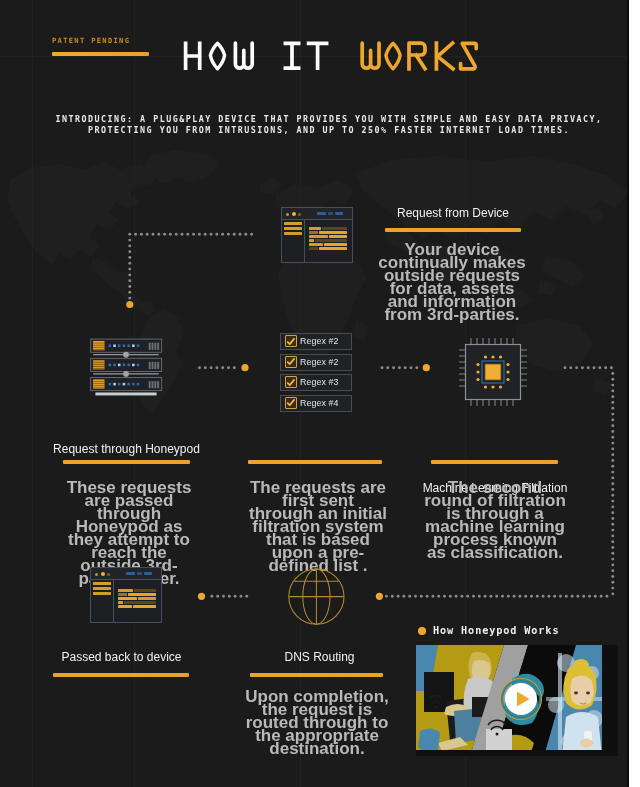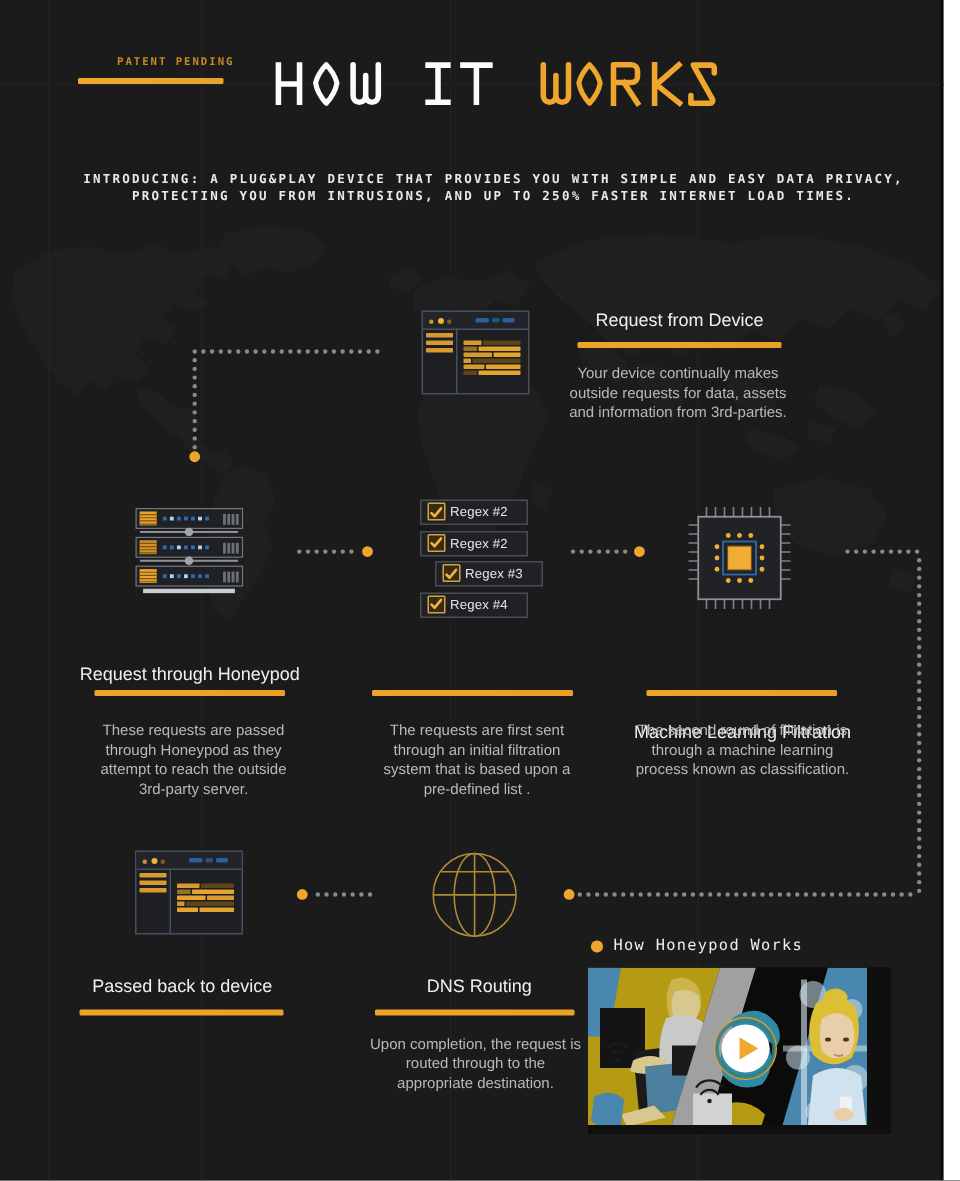--- a/index.html
+++ b/index.html
@@ -8,53 +8,53 @@
   body{background:#ffffff;}
 
   
   .gridline{position:absolute;background:#212121;}
   .gridline.v{width:1px;top:0;height:787px;}
   .gridline.h{height:1px;left:0;width:640px;}
 
   .worldmap{position:absolute;left:0;top:150px;width:640px;height:300px;opacity:.42;}
 
   
-  .badge-wrap{position:absolute;left:52px;top:36px;margin-left:26px;}
+  .badge-wrap{position:absolute;left:52px;top:36px;}
   .badge-text{font-family:"DejaVu Sans Mono",monospace;font-size:7.1px;letter-spacing:1.32px;
       color:#c98a28;font-weight:700;white-space:nowrap;}
   .badge-bar{position:absolute;left:52px;top:52px;width:97px;height:4px;
       background:linear-gradient(90deg,#f0a92e,#e8a22b);border-radius:1px;}
 
   .title{position:absolute;left:0;top:0px;width:640px;height:52px;}
 
   .subtitle{position:absolute;left:9px;top:114px;width:640px;text-align:center;
      font-family:"DejaVu Sans Mono",monospace;font-size:8.36px;letter-spacing:1.49px;
      color:#e9e9e9;font-weight:700;line-height:10.5px;}
 
   .sec-title{position:absolute;color:#f0f0f0;font-size:12px;text-align:center;white-space:nowrap;}
   .sec-bar{position:absolute;height:4px;background:linear-gradient(90deg,#eda528,#e9a028);border-radius:1px;}
-  .sec-body{position:absolute;color:#b9b9b9;font-size:10px;line-height:13.05px;text-align:center;}
+  .sec-body{position:absolute;color:#b9b9b9;font-size:17px;line-height:13.05px;text-align:center;font-weight:bold;}
 
   
   .win{position:absolute;border:1px solid #474f5e;background:#1d1f23;}
   .win-bar{position:absolute;left:0;top:0;right:0;height:11px;background:#22242a;
       border-bottom:1px solid #474f5e;}
   .win-dot{position:absolute;width:3px;height:3px;border-radius:50%;top:4.5px;}
   .win-url{position:absolute;top:4px;height:3px;border-radius:1px;background:#2a5f9e;}
   .win-side{position:absolute;left:0;top:11px;bottom:0;border-right:1px solid #474f5e;}
   .bar{position:absolute;height:2.6px;border-radius:.5px;}
 
   
   .rx-row{position:absolute;border:1px solid #484c53;background:#202124;}
   .rx-box{position:absolute;left:3.5px;top:1.2px;width:10.2px;height:10.2px;border:1px solid #cfa448;
       background:#3a2c10;border-radius:1px;}
   .rx-label{position:absolute;left:19px;top:2px;font-size:8.8px;color:#e6e6e6;letter-spacing:.1px;}
 
   
-  .video-card{position:absolute;left:388px;top:621px;width:222px;height:136px;}
+  .video-card{position:absolute;left:412px;top:621px;width:222px;height:136px;font-weight:bold;}
   .video-title{position:absolute;left:21px;top:4px;font-family:"DejaVu Sans Mono",monospace;
       font-size:10.2px;letter-spacing:.89px;color:#efefef;white-space:nowrap;}
   .video-bullet{position:absolute;left:6px;top:6px;width:7.5px;height:7.5px;border-radius:50%;background:#efa62c;}
   .video-thumb{position:absolute;left:4px;top:24px;width:202px;height:111px;overflow:hidden;background:#0f0f0f;}
 </style>
 </head>
 <body>
 
 <div class="page">
   <div style="position:absolute;right:0;top:0;width:2px;height:787px;background:#0b0b0b;z-index:50;"></div>
@@ -449,21 +449,21 @@
       <span class="rx-label">Regex #2</span>
     </div>
     <div class="rx-row" style="left:0;top:20.5px;width:70px;height:15.2px;">
       <span class="rx-box">
         <svg width="9.4" height="9.4" viewBox="0 0 10 10" style="position:absolute;left:0.4px;top:0.4px;">
           <path d="M1.8 5.4 L4.0 7.6 L8.6 2.0" fill="none" stroke="#f0b149" stroke-width="1.9" stroke-linecap="round" stroke-linejoin="round"></path>
         </svg>
       </span>
       <span class="rx-label">Regex #2</span>
     </div>
-    <div class="rx-row" style="left:10px;top:41px;width:70px;height:15.2px;">
+    <div class="rx-row" style="left:0;top:41px;width:70px;height:15.2px;">
       <span class="rx-box">
         <svg width="9.4" height="9.4" viewBox="0 0 10 10" style="position:absolute;left:0.4px;top:0.4px;">
           <path d="M1.8 5.4 L4.0 7.6 L8.6 2.0" fill="none" stroke="#f0b149" stroke-width="1.9" stroke-linecap="round" stroke-linejoin="round"></path>
         </svg>
       </span>
       <span class="rx-label">Regex #3</span>
     </div>
     <div class="rx-row" style="left:0;top:61.5px;width:70px;height:15.2px;">
       <span class="rx-box">
         <svg width="9.4" height="9.4" viewBox="0 0 10 10" style="position:absolute;left:0.4px;top:0.4px;">

